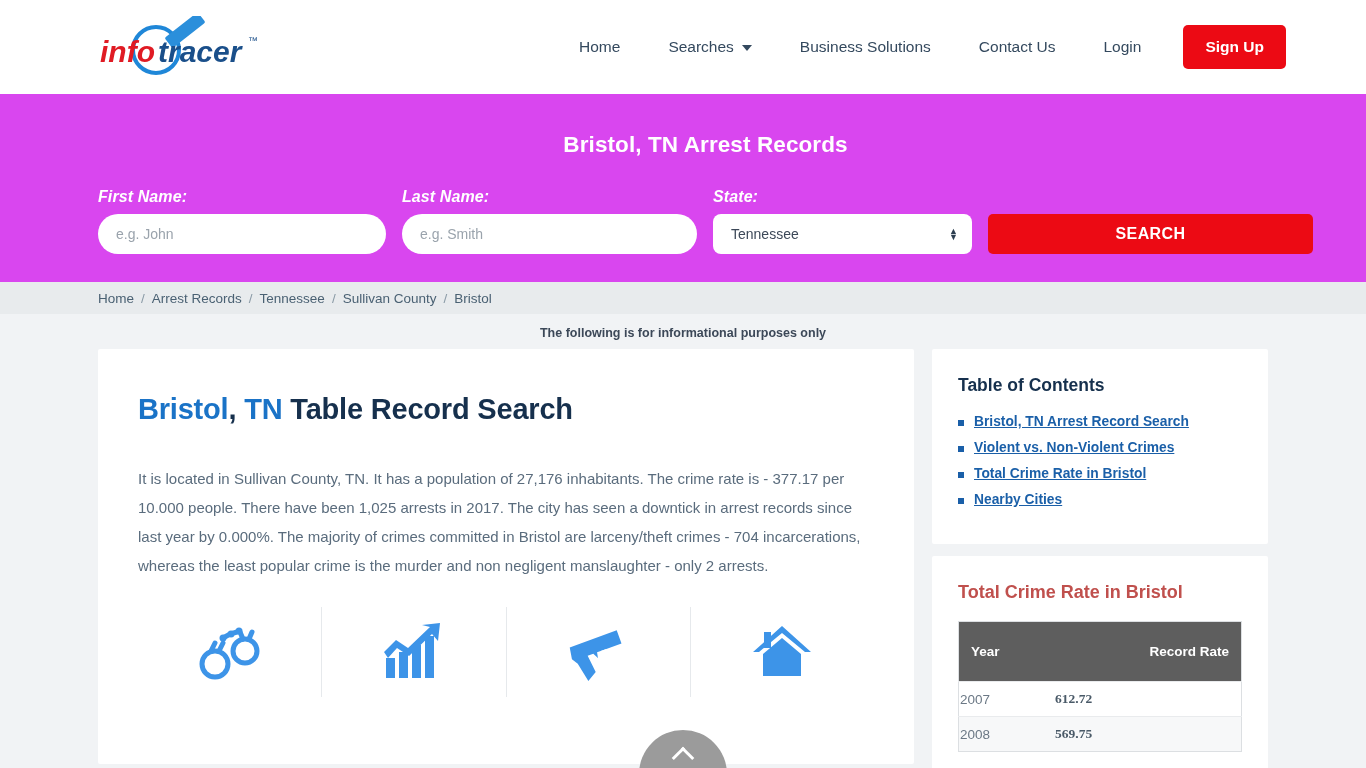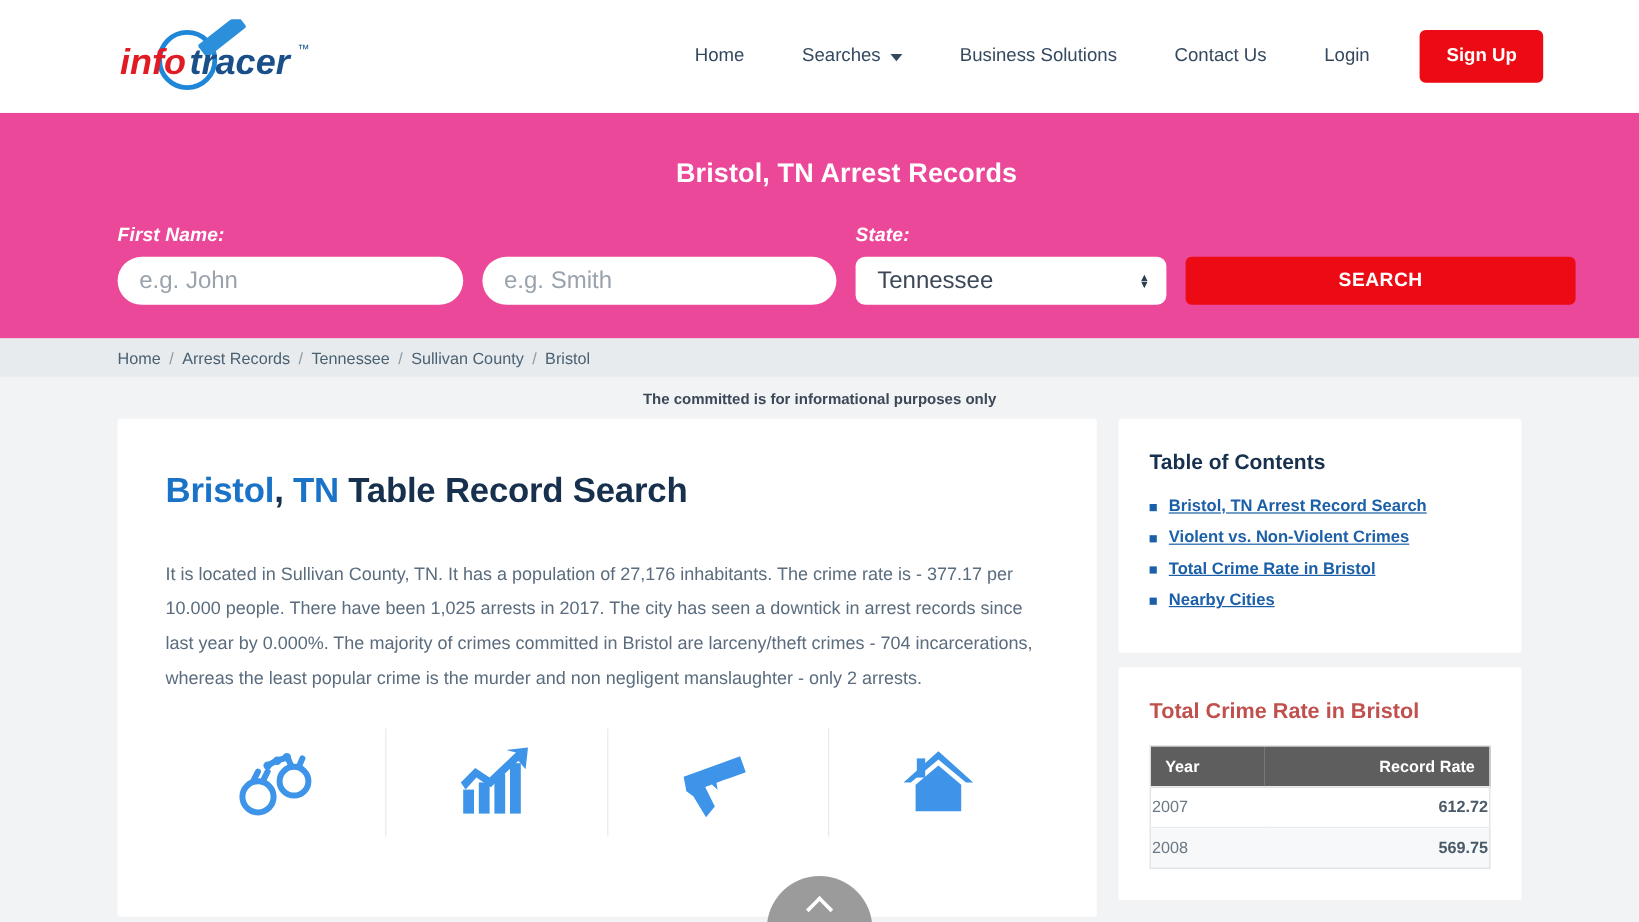--- a/index.html
+++ b/index.html
@@ -56,21 +56,21 @@
     border: none;
     border-radius: 5px;
     padding: 13px 22px;
     margin-left: 18px;
     cursor: pointer;
     font-family: "Liberation Sans", sans-serif;
   }
 
   
   .banner {
-    background: #ec4899;
+    background: #d946ef;
     padding: 24px 53px 26px 98px;
     height: 188px;
   }
   .banner-title {
     color: #ffffff;
     font-size: 22.5px;
     font-weight: bold;
     text-align: center;
     margin: 14px 0 30px 0;
     letter-spacing: .1px;
@@ -91,21 +91,21 @@
     margin-bottom: 8px;
     letter-spacing: .1px;
     font-style: italic;
   }
   .field input,
   .field select {
     height: 40px;
     border: none;
     border-radius: 21px;
     padding: 0 18px;
-    font-size: 20px;
+    font-size: 14px;
     font-family: "Liberation Sans", sans-serif;
     color: #3c4858;
     background: #fff;
     outline: none;
     width: 100%;
   }
   .field input::placeholder { color: #9aa3ac; }
   .field select {
     border-radius: 8px;
     appearance: none;
@@ -263,33 +263,33 @@
   .crime-table {
     width: 100%;
     border-collapse: collapse;
     font-size: 13.5px;
     border: 1px solid #dcdfe2;
   }
   .crime-table thead th {
     background: #5e5e5e;
     color: #fff;
     font-weight: bold;
-    padding: 9px 12px;
+    padding: 22px 12px;
     text-align: left;
   }
   .crime-table thead th.right { text-align: right; }
   .crime-table tbody td {
     padding: 9px 1px;
     color: #6b7885;
     border-top: 1px solid #e9ebed;
   }
   .crime-table tbody td.right {
-    text-align: right;
     font-weight: bold;
     color: #4a5a68;
+    font-family: Liberation Serif, serif;
   }
   .crime-table tbody tr:nth-child(even) { background: #f7f8f9; }
 
   
   .scroll-top {
     position: absolute;
     left: 639px;
     top: 730px;
     width: 88px;
     height: 60px;
@@ -356,20 +356,21 @@
   <div class="banner-title">Bristol, TN Arrest Records</div>
 
   <div class="search-row">
 
     <div class="field first">
       <label class="field-label">First Name:</label>
       <input type="text" placeholder="e.g. John" style="">
     </div>
 
     <div class="field last">
+      <label class="field-label">Last Name:</label>
       <input type="text" placeholder="e.g. Smith" style="">
     </div>
 
     <div class="field state">
       <label class="field-label">State:</label>
       <div class="select-wrap">
         <select id="state-select"><option value="Tennessee">Tennessee</option><option value="Alabama">Alabama</option><option value="Georgia">Georgia</option><option value="Kentucky">Kentucky</option><option value="Virginia">Virginia</option><option value="North Carolina">North Carolina</option></select>
         <span class="select-arrows">
           <span>▲</span>
             <span>▼</span>
@@ -386,21 +387,21 @@
     <span class="breadcrumb-sep">/</span>
     <a>Arrest Records</a>
     <span class="breadcrumb-sep">/</span>
     <a>Tennessee</a>
     <span class="breadcrumb-sep">/</span>
     <a>Sullivan County</a>
     <span class="breadcrumb-sep">/</span>
     <span class="crumb">Bristol</span>
   </div>
 
-<div class="disclaimer">The committed is for informational purposes only</div>
+<div class="disclaimer">The following is for informational purposes only</div>
 
 <div class="layout">
 
   <div class="main-card">
     <h1 class="page-title">
       <span class="accent">Bristol</span><span class="comma">,</span><span class="accent"> TN</span><span> Table Record Search</span>
     </h1>
 
     <p class="body-copy">It is located in Sullivan County, TN. It has a population of 27,176 inhabitants. The crime rate is - 377.17 per 10.000 people. There have been 1,025 arrests in 2017. The city has seen a downtick in arrest records since last year by 0.000%. The majority of crimes committed in Bristol are larceny/theft crimes - 704 incarcerations, whereas the least popular crime is the murder and non negligent manslaughter - only 2 arrests.</p>
 

